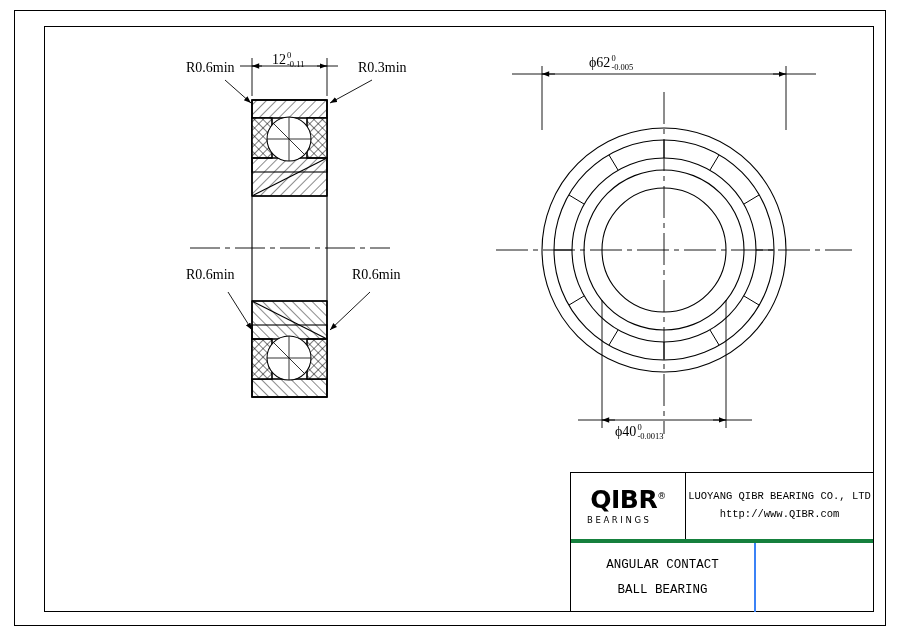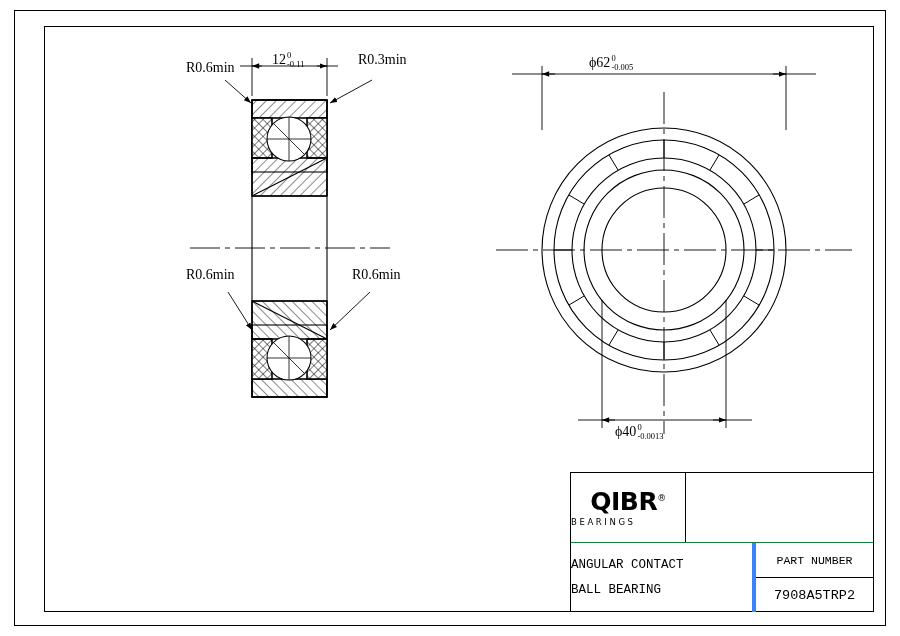--- a/index.html
+++ b/index.html
@@ -71,21 +71,21 @@
     width: 304px;
     height: 140px;
     border: 1px solid #000;
     box-sizing: border-box;
   }
   .tb-row1 {
     position: absolute;
     left: 0; top: 0;
     width: 100%;
     height: 70px;
-    border-bottom: 1px solid #15803d;
+    border-bottom: 4px solid #15803d;
     box-sizing: border-box;
     display: flex;
   }
   .tb-logo {
     width: 115px;
     border-right: 1px solid #000;
     box-sizing: border-box;
     display: flex;
     flex-direction: column;
     align-items: center;
@@ -103,46 +103,46 @@
     font-size: 9px;
     vertical-align: super;
     font-weight: normal;
   }
   .logo-sub {
     font-family: "DejaVu Sans", sans-serif;
     font-size: 8.5px;
     letter-spacing: 2.6px;
     margin-top: 3px;
     align-self: flex-start;
-    margin-left: 0;
+    margin-left: 16px;
   }
   .tb-company {
     flex: 1;
     display: flex;
     flex-direction: column;
     align-items: center;
     justify-content: center;
     font-family: "Liberation Mono", monospace;
     font-size: 10.5px;
     line-height: 1.7;
   }
   .tb-row2 {
     position: absolute;
     left: 0; top: 70px;
     width: 100%;
     height: 69px;
     display: flex;
   }
   .tb-desc {
     width: 185px;
-    border-right: 4px solid #3b82f6;
+    border-right: 2px solid #3b82f6;
     box-sizing: border-box;
     display: flex;
     flex-direction: column;
-    align-items: flex-start;
+    align-items: center;
     justify-content: center;
     font-family: "Liberation Mono", monospace;
     font-size: 12.5px;
     line-height: 2.0;
   }
   .tb-part {
     flex: 1;
     display: flex;
     flex-direction: column;
     box-sizing: border-box;
@@ -296,48 +296,48 @@
     <g stroke="#000" fill="none" stroke-width="0.9">
       <line x1="602" y1="300" x2="602" y2="428"></line>
       <line x1="726" y1="300" x2="726" y2="428"></line>
       <line x1="578" y1="420" x2="752" y2="420"></line>
       <line x1="602" y1="420" x2="615" y2="420" marker-start="url(#arrStart)"></line>
       <line x1="713" y1="420" x2="726" y2="420" marker-end="url(#arrEnd)"></line>
     </g>
   </svg>
 
   <div class="dimtxt" style="left:186px; top:60px;">R0.6min</div>
-  <div class="dimtxt" style="left:358px; top:52px;">R0.3min</div>
+  <div class="dimtxt" style="left:358px; top:60px;">R0.3min</div>
   <div class="dimtxt" style="left:186px; top:267px;">R0.6min</div>
   <div class="dimtxt" style="left:352px; top:267px;">R0.6min</div>
 
   <div class="dimtxt" style="left:272px; top:52px;">
     <span>12</span><span class="frac"><span>0</span><span>-0.11</span></span>
   </div>
 
   <div class="dimtxt" style="left:589px; top:55px;">
     <span>ϕ62</span><span class="frac"><span>0</span><span>-0.005</span></span>
   </div>
 
   <div class="dimtxt" style="left:615px; top:424px;">
     <span>ϕ40</span><span class="frac"><span>0</span><span>-0.0013</span></span>
   </div>
 
   <div class="tblock">
     <div class="tb-row1">
       <div class="tb-logo">
         <div class="logo-main"><span>QIBR</span><span class="logo-reg">®</span></div>
         <div class="logo-sub">BEARINGS</div>
+      </div>
+      <div class="tb-company">
+        <div>LUOYANG QIBR BEARING CO., LTD</div>
+        <div>http://www.QIBR.com</div>
       </div>
     </div>
     <div class="tb-row2">
       <div class="tb-desc">
         <div>ANGULAR CONTACT</div>
         <div>BALL BEARING</div>
       </div>
-      <div class="tb-part">
-        <div class="tb-part-label">PART NUMBER</div>
-        <div class="tb-part-value">7908A5TRP2</div>
-      </div>
     </div>
   </div>
 
 </div>
 
 </body></html>

